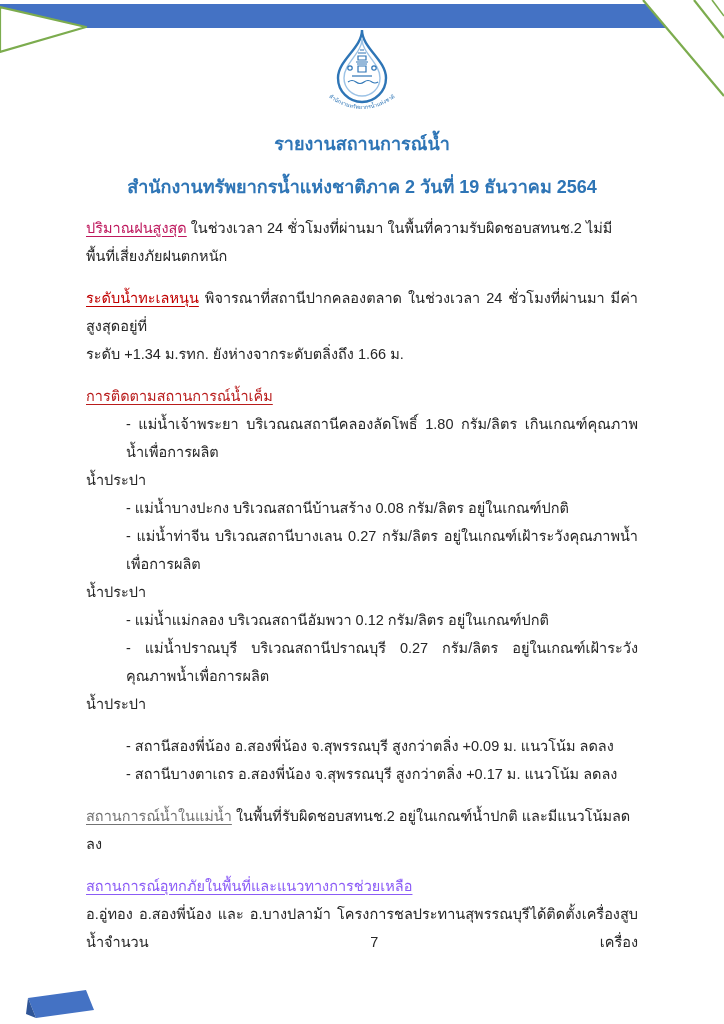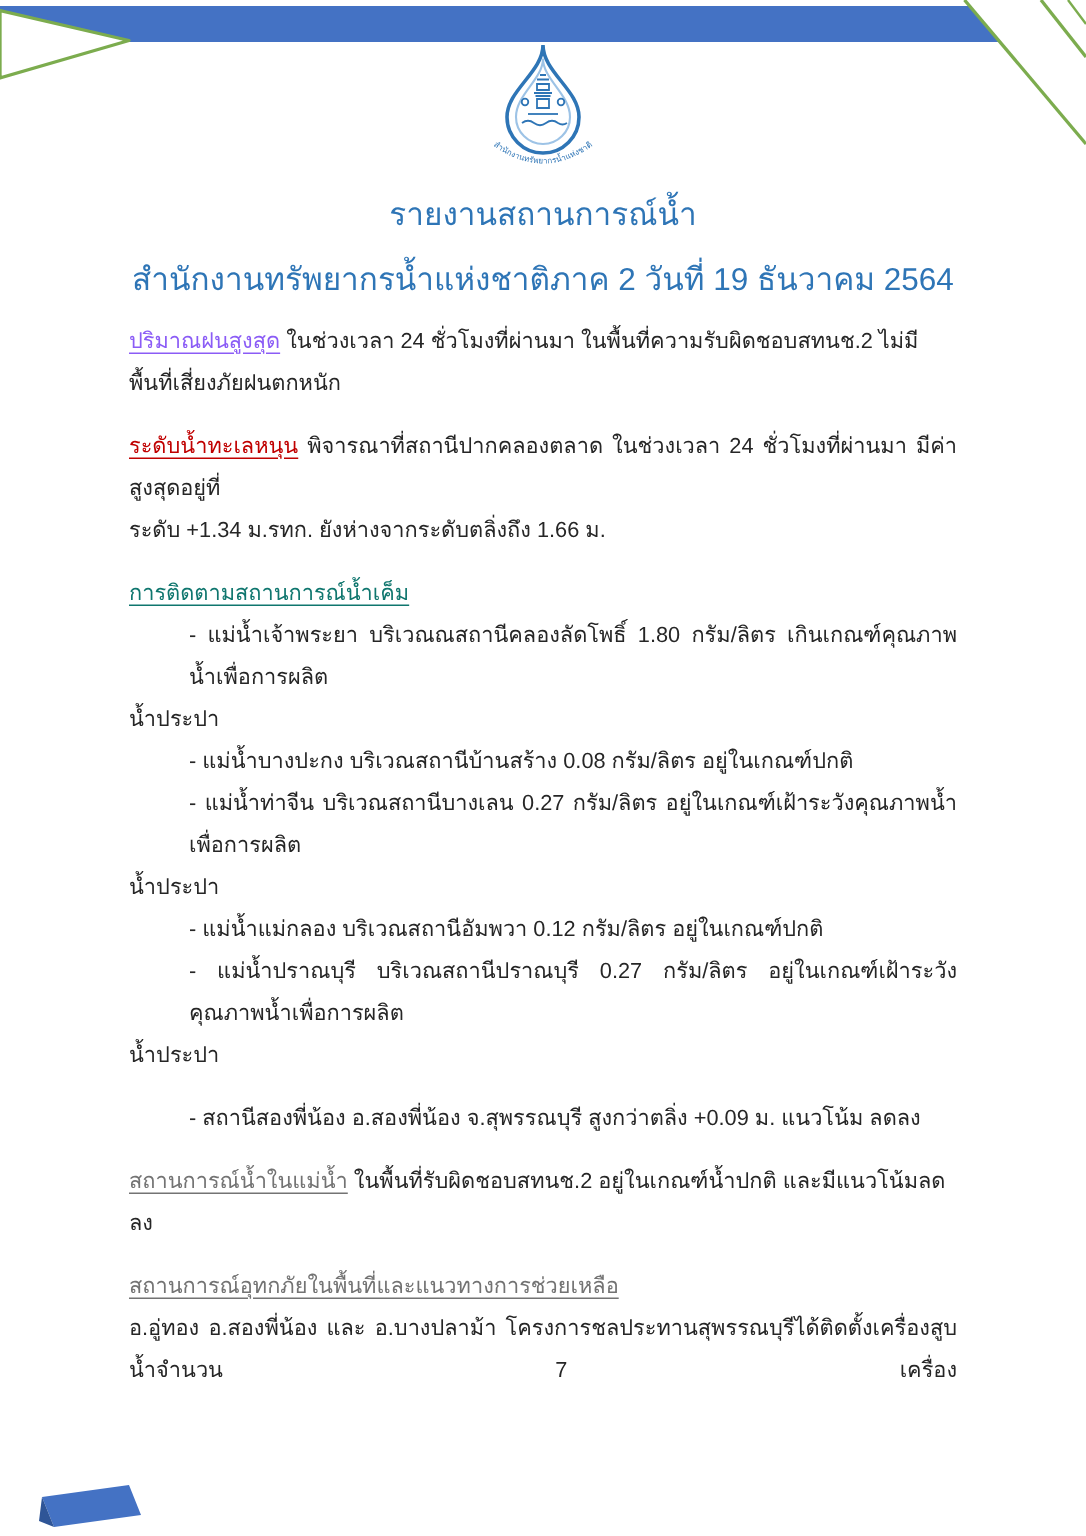--- a/index.html
+++ b/index.html
@@ -3,21 +3,21 @@
 <meta charset="utf-8">
 <style>
   html,body{margin:0;padding:0;}
   body{
     width:724px;height:1024px;position:relative;overflow:hidden;background:#ffffff;
     font-family:"Liberation Sans","DejaVu Sans",sans-serif;
   }
   .header-decor{position:absolute;top:0;left:0;width:724px;height:120px;}
   .logo{position:absolute;top:26px;left:322px;width:80px;height:100px;}
   .titles{position:absolute;top:130px;left:0;width:724px;text-align:center;}
-  .title-line{font-size:21px;font-weight:normal;line-height:28px;}
+  .title-line{font-size:18px;font-weight:bold;line-height:28px;}
   .title-line + .title-line{margin-top:15px;}
   .content{position:absolute;top:214px;left:86px;width:552px;}
   .block{margin-bottom:14px;}
   .line{font-size:14.5px;line-height:28px;color:#262626;white-space:normal;}
   .line.indent{padding-left:40px;}
   .line.fill{text-align:justify;text-align-last:justify;}
   .lead{color:#C00000;text-decoration:underline;text-underline-offset:3px;font-weight:normal;}
   .footer-decor{position:absolute;left:24px;top:988px;width:80px;height:34px;}
 </style>
 </head>
@@ -53,45 +53,46 @@
   </text>
 </svg>
 
 <div class="titles">
   <div class="title-line" style="color:#2E75B6">รายงานสถานการณ์น้ำ</div>
   <div class="title-line" style="color:#2E75B6">สำนักงานทรัพยากรน้ำแห่งชาติภาค 2 วันที่ 19 ธันวาคม 2564</div>
 </div>
 
 <div class="content">
     <div class="block">
-      <div class="line"><span class="lead" style="color: #8b5cf6;">ปริมาณฝนสูงสุด</span><span> ในช่วงเวลา 24 ชั่วโมงที่ผ่านมา ในพื้นที่ความรับผิดชอบสทนช.2 ไม่มีพื้นที่เสี่ยงภัยฝนตกหนัก</span></div>
+      <div class="line"><span class="lead" style="color: #be185d;">ปริมาณฝนสูงสุด</span><span> ในช่วงเวลา 24 ชั่วโมงที่ผ่านมา ในพื้นที่ความรับผิดชอบสทนช.2 ไม่มีพื้นที่เสี่ยงภัยฝนตกหนัก</span></div>
     </div>
     <div class="block">
       <div class="line fill"><span class="lead" style="color: rgb(192, 0, 0);">ระดับน้ำทะเลหนุน</span><span> พิจารณาที่สถานีปากคลองตลาด ในช่วงเวลา 24 ชั่วโมงที่ผ่านมา มีค่าสูงสุดอยู่ที่</span></div>
       <div class="line"><span>ระดับ +1.34 ม.รทก. ยังห่างจากระดับตลิ่งถึง 1.66 ม.</span></div>
     </div>
     <div class="block">
-      <div class="line"><span class="lead" style="color: #0f766e;">การติดตามสถานการณ์น้ำเค็ม</span></div>
+      <div class="line"><span class="lead" style="color: #b91c1c;">การติดตามสถานการณ์น้ำเค็ม</span></div>
       <div class="line indent fill"><span>- แม่น้ำเจ้าพระยา บริเวณณสถานีคลองลัดโพธิ์ 1.80 กรัม/ลิตร เกินเกณฑ์คุณภาพน้ำเพื่อการผลิต</span></div>
       <div class="line"><span>น้ำประปา</span></div>
       <div class="line indent"><span>- แม่น้ำบางปะกง บริเวณสถานีบ้านสร้าง 0.08 กรัม/ลิตร อยู่ในเกณฑ์ปกติ</span></div>
       <div class="line indent fill"><span>- แม่น้ำท่าจีน บริเวณสถานีบางเลน 0.27 กรัม/ลิตร อยู่ในเกณฑ์เฝ้าระวังคุณภาพน้ำเพื่อการผลิต</span></div>
       <div class="line"><span>น้ำประปา</span></div>
       <div class="line indent"><span>- แม่น้ำแม่กลอง บริเวณสถานีอัมพวา 0.12 กรัม/ลิตร อยู่ในเกณฑ์ปกติ</span></div>
       <div class="line indent fill"><span>- แม่น้ำปราณบุรี บริเวณสถานีปราณบุรี 0.27 กรัม/ลิตร อยู่ในเกณฑ์เฝ้าระวังคุณภาพน้ำเพื่อการผลิต</span></div>
       <div class="line"><span>น้ำประปา</span></div>
     </div>
     <div class="block">
       <div class="line indent"><span>- สถานีสองพี่น้อง อ.สองพี่น้อง จ.สุพรรณบุรี สูงกว่าตลิ่ง +0.09 ม. แนวโน้ม ลดลง</span></div>
+      <div class="line indent"><span>- สถานีบางตาเถร อ.สองพี่น้อง จ.สุพรรณบุรี สูงกว่าตลิ่ง +0.17 ม. แนวโน้ม ลดลง</span></div>
     </div>
     <div class="block">
       <div class="line"><span class="lead" style="color: #737373;">สถานการณ์น้ำในแม่น้ำ</span><span> ในพื้นที่รับผิดชอบสทนช.2 อยู่ในเกณฑ์น้ำปกติ และมีแนวโน้มลดลง</span></div>
     </div>
     <div class="block">
-      <div class="line"><span class="lead" style="color: #737373;">สถานการณ์อุทกภัยในพื้นที่และแนวทางการช่วยเหลือ</span></div>
+      <div class="line"><span class="lead" style="color: #8b5cf6;">สถานการณ์อุทกภัยในพื้นที่และแนวทางการช่วยเหลือ</span></div>
       <div class="line fill"><span>อ.อู่ทอง อ.สองพี่น้อง และ อ.บางปลาม้า โครงการชลประทานสุพรรณบุรีได้ติดตั้งเครื่องสูบน้ำจำนวน 7 เครื่อง</span></div>
     </div>
   </div>
 
 <svg class="footer-decor" viewBox="0 0 80 34" aria-hidden="true">
   <polygon points="4,10 62,2 70,22 12,30" fill="#4472C4"></polygon>
   <polygon points="4,10 12,30 2,26" fill="#2F5597"></polygon>
 </svg>
 
 </body></html>

